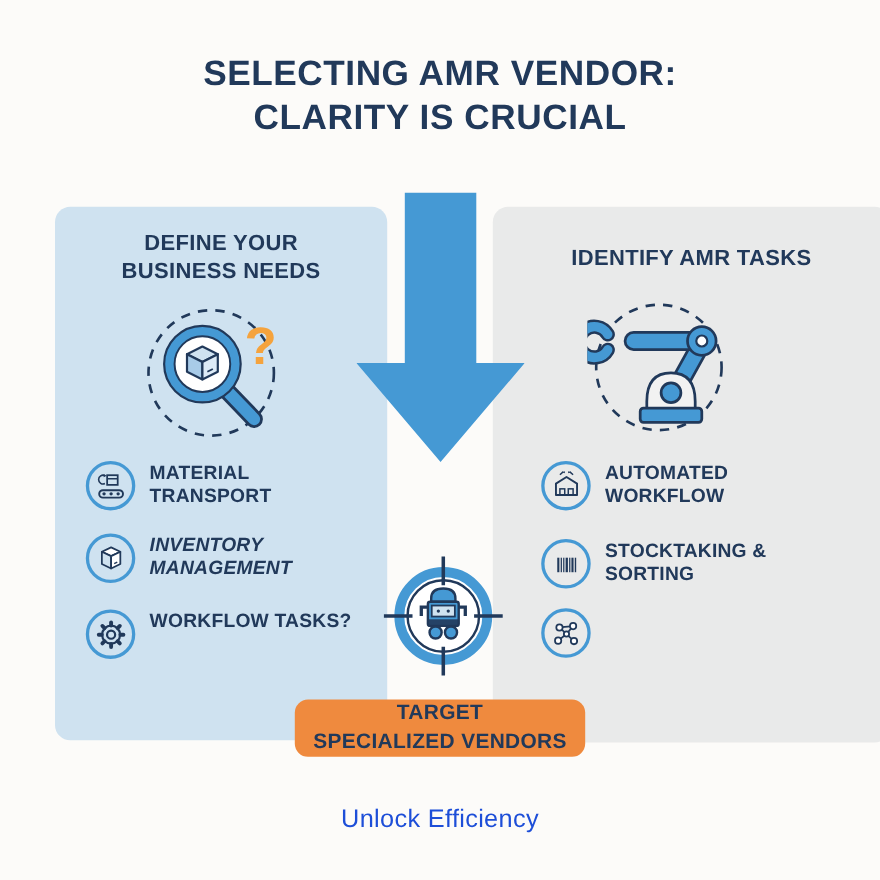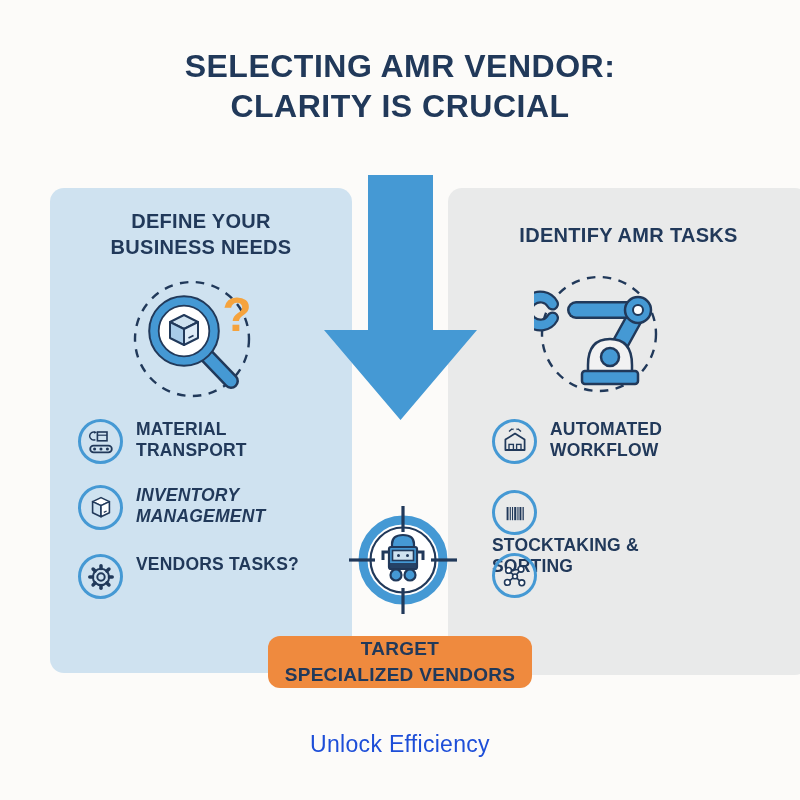--- a/index.html
+++ b/index.html
@@ -31,21 +31,21 @@
     border-radius:50%;display:flex;align-items:center;justify-content:center;
     margin-right:13px;flex:0 0 auto;background:transparent;
   }
   .row-label{
     font-size:17.5px;font-weight:bold;color:#21395a;line-height:1.22;
     letter-spacing:.2px;white-space:pre-line;
   }
   .panel--blue .row{left:28px;}
   .panel--gray .row{left:44px;}
   .row-1L{top:231px;} .row-2L{top:297px;font-style:italic;} .row-3L{top:366px;}
-  .row-1R{top:231px;} .row-2R{top:302px;flex-direction:column;} .row-3R{top:365px;}
+  .row-1R{top:231px;} .row-2R{top:302px;} .row-3R{top:365px;}
   .big-arrow{position:absolute;left:324px;top:175px;z-index:2;}
   .target-wrap{position:absolute;left:345px;top:502px;z-index:3;}
   .cta{
     position:absolute;left:268px;top:636px;width:264px;height:52px;z-index:5;
     background:#ef8a3e;border-radius:12px;display:flex;align-items:center;justify-content:center;
     text-align:center;font-size:19px;font-weight:bold;color:#21395a;
     line-height:1.35;letter-spacing:.3px;white-space:pre-line;cursor:pointer;border:none;
   }
   .tagline{
     position:absolute;top:731px;left:0;width:800px;text-align:center;
@@ -126,21 +126,21 @@
             <line x1="30.5" y1="20" x2="34" y2="20"></line>
             <line x1="10.1" y1="10.1" x2="12.6" y2="12.6"></line>
             <line x1="27.4" y1="27.4" x2="29.9" y2="29.9"></line>
             <line x1="10.1" y1="29.9" x2="12.6" y2="27.4"></line>
             <line x1="27.4" y1="12.6" x2="29.9" y2="10.1"></line>
           </g>
           <circle cx="20" cy="20" r="10.2" fill="none" stroke="#21395a" stroke-width="2.5"></circle>
           <circle cx="20" cy="20" r="4.6" fill="none" stroke="#21395a" stroke-width="2.5"></circle>
         </svg>
       </span>
-      <span class="row-label">VENDORS TASKS?</span>
+      <span class="row-label">WORKFLOW TASKS?</span>
     </div>
   </div>
 
   <div class="panel panel--gray">
     <div class="panel-header">IDENTIFY AMR TASKS</div>
 
     <svg class="feature-icon feature-icon--right" width="130" height="130" viewBox="0 0 130 130">
       <circle cx="65" cy="65" r="57" fill="none" stroke="#21395a" stroke-width="2.4" stroke-dasharray="8.5 7.5"></circle>
 
       <line x1="101" y1="48" x2="80" y2="86" stroke="#21395a" stroke-width="18" stroke-linecap="round"></line>

